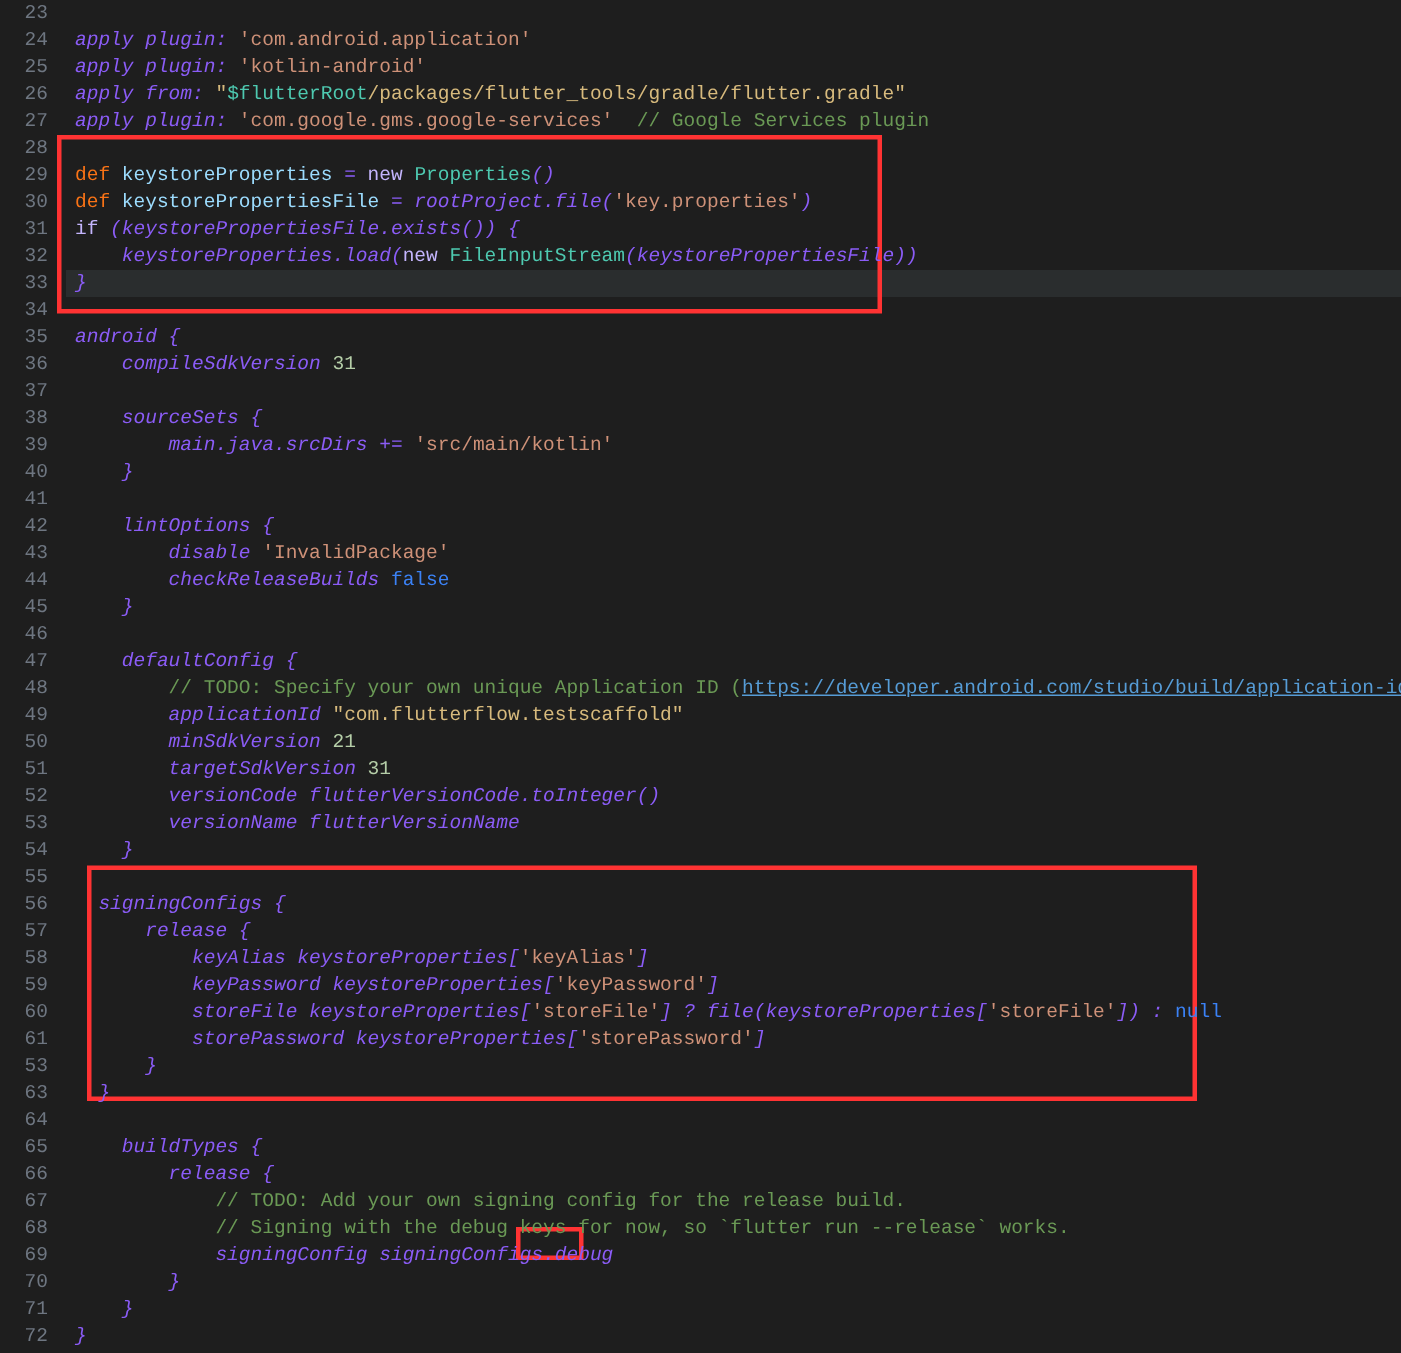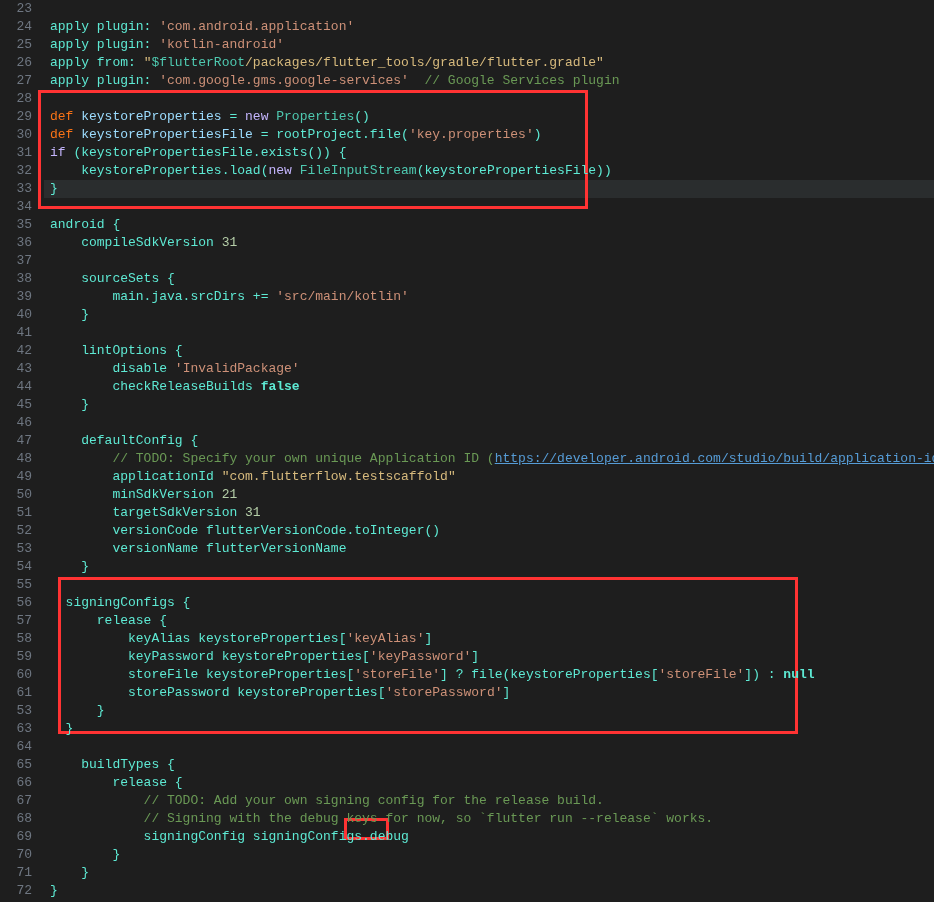--- a/index.html
+++ b/index.html
@@ -43,24 +43,24 @@
       white-space: pre;
       position: relative;
     }
     .kw { color: #c4b5fd; text-align: right; }
     .def { color: #f97316; }
     .str { color: #ce9178; text-align: center; }
     .str2 { color: #d7ba7d; }
     .com { color: #6a9955; }
     .num { color: #b5cea8; }
     .type { color: #4ec9b0; }
-    .lit { color: #5eead4; font-weight: bold; }
+    .lit { color: #3b82f6; }
     .link { color: #569cd6; text-decoration: underline; }
     .prop { color: #9cdcfe; }
-    .whi { color: #5eead4; }
+    .whi { color: #8b5cf6; font-style: italic; }
     
     .highlight-box-1 {
       position: absolute;
       border: 3px solid #ff3333;
       left: -6px;
       top: 90px;
       width: 550px;
       height: 119px;
       pointer-events: none;
     }

